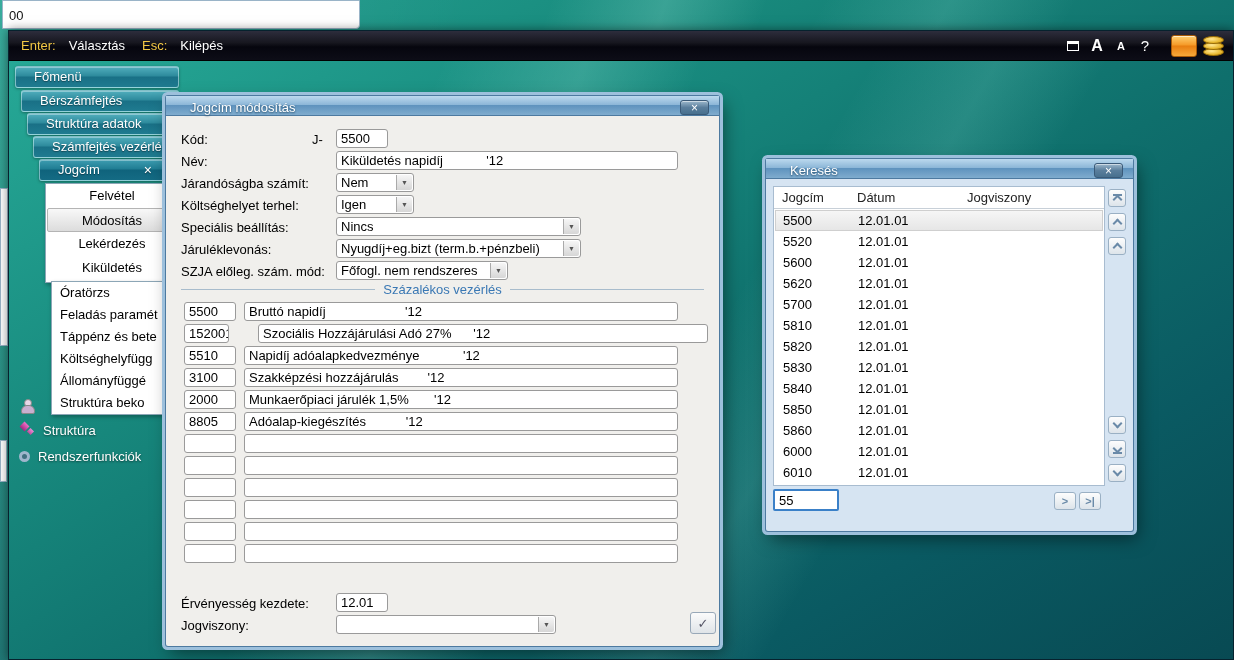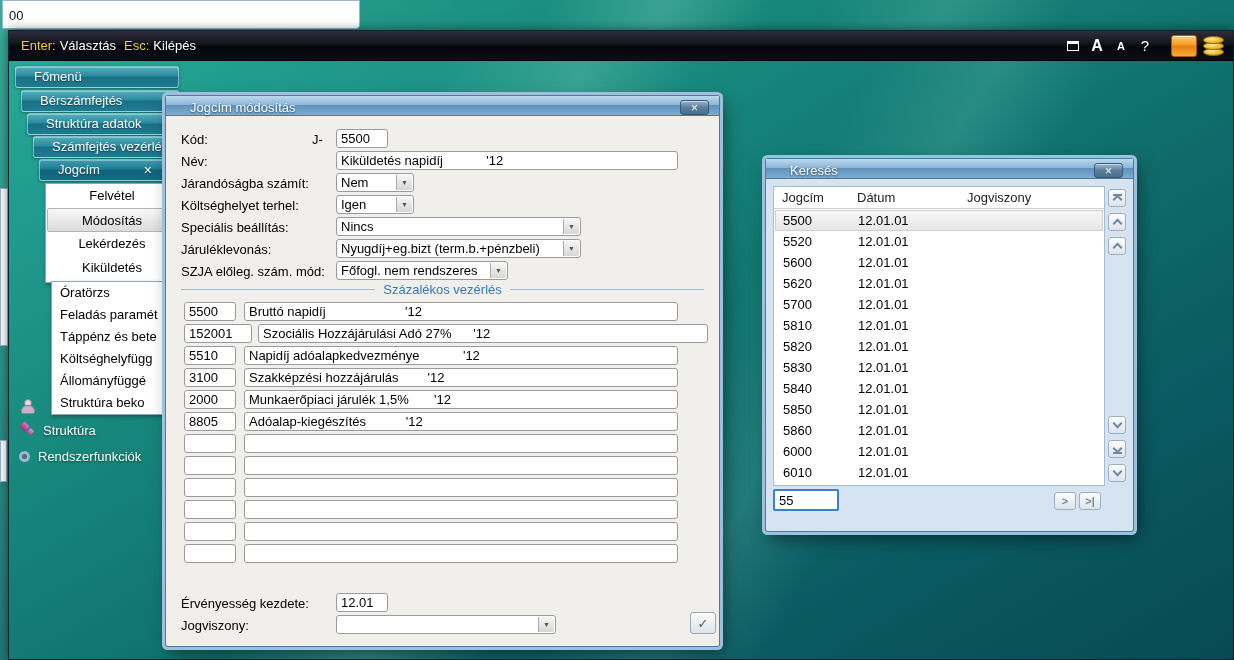--- a/index.html
+++ b/index.html
@@ -12,21 +12,21 @@
       linear-gradient(118deg, transparent 52%, rgba(170,250,235,.16) 60%, transparent 68%),
       linear-gradient(100deg, rgba(255,255,255,.10), transparent 35%),
       linear-gradient(155deg, #23a392 0%, #18897c 28%, #0f6e6b 52%, #0a5a62 72%, #07454f 100%);}
   
   .frag{background:#fff;border:1px solid #9ab4c8}
   .fragtext{font-size:13px;color:#111}
   
   .mainwin{left:8px;top:30px;width:1226px;height:630px;border:1px solid #06222e;box-shadow:0 0 10px rgba(0,0,0,.5)}
   .titlebar{left:0;top:0;right:0;height:30px;display:flex;align-items:center;justify-content:space-between;
     background:linear-gradient(#2d2d3c 0%,#17171f 40%,#06060e 55%,#0d0d17 100%);border-bottom:1px solid #000}
-  .tleft{padding-left:12px;display:flex;gap:4px;align-items:center}
+  .tleft{padding-left:12px;display:flex;gap:13px;align-items:center}
   .gold{color:#f2c744}.wht{color:#fff}
   .tright{display:flex;align-items:center;padding-right:6px}
   .tbtn{min-width:24px;height:24px;display:flex;align-items:center;justify-content:center;color:#fff;cursor:default}
   .bigA{font-size:16px;font-weight:bold}.smallA{font-size:11px;font-weight:bold}
   .qmark{font-size:15px}
   .maxico{width:12px;height:10px;border:1px solid #fff;border-top:3px solid #fff;display:block}
   .appico{width:26px;height:22px;margin-left:4px;position:relative}
   .orangeico{border-radius:3px;border:1px solid #a85a08;
     background:linear-gradient(#ffd070 0%,#f59a28 45%,#e87e10 50%,#f6a93a 100%);box-shadow:inset 0 1px 0 rgba(255,255,255,.6)}
   .coin{position:absolute;left:2px;width:21px;height:8px;border-radius:50%;border:1px solid #9a6e08;
@@ -215,21 +215,21 @@
           <span>Főfogl. nem rendszeres</span>
           <span class="ddarrow">▼</span>
         </div>
 
         <div class="abs section" style="left:15px;top:186px;width:523px">
           <span>Százalékos vezérlés</span>
         </div>
 
         <div class="abs inp" style="left:18px;top:206px;width:52px">5500</div>
         <div class="abs inp pre" style="left:78px;top:206px;width:434px">Bruttó napidíj                      '12</div>
-        <div class="abs inp" style="left:18px;top:228px;width:68px">152001</div>
+        <div class="abs inp" style="left:18px;top:228px;width:45px">152001</div>
         <div class="abs inp pre" style="left:92px;top:228px;width:450px">Szociális Hozzájárulási Adó 27%      '12</div>
         <div class="abs inp" style="left:18px;top:250px;width:52px">5510</div>
         <div class="abs inp pre" style="left:78px;top:250px;width:434px">Napidíj adóalapkedvezménye            '12</div>
         <div class="abs inp" style="left:18px;top:272px;width:52px">3100</div>
         <div class="abs inp pre" style="left:78px;top:272px;width:434px">Szakképzési hozzájárulás        '12</div>
         <div class="abs inp" style="left:18px;top:294px;width:52px">2000</div>
         <div class="abs inp pre" style="left:78px;top:294px;width:434px">Munkaerőpiaci járulék 1,5%       '12</div>
         <div class="abs inp" style="left:18px;top:316px;width:52px">8805</div>
         <div class="abs inp pre" style="left:78px;top:316px;width:434px">Adóalap-kiegészítés           '12</div>
         <div class="abs inp" style="left:18px;top:338px;width:52px"></div>

